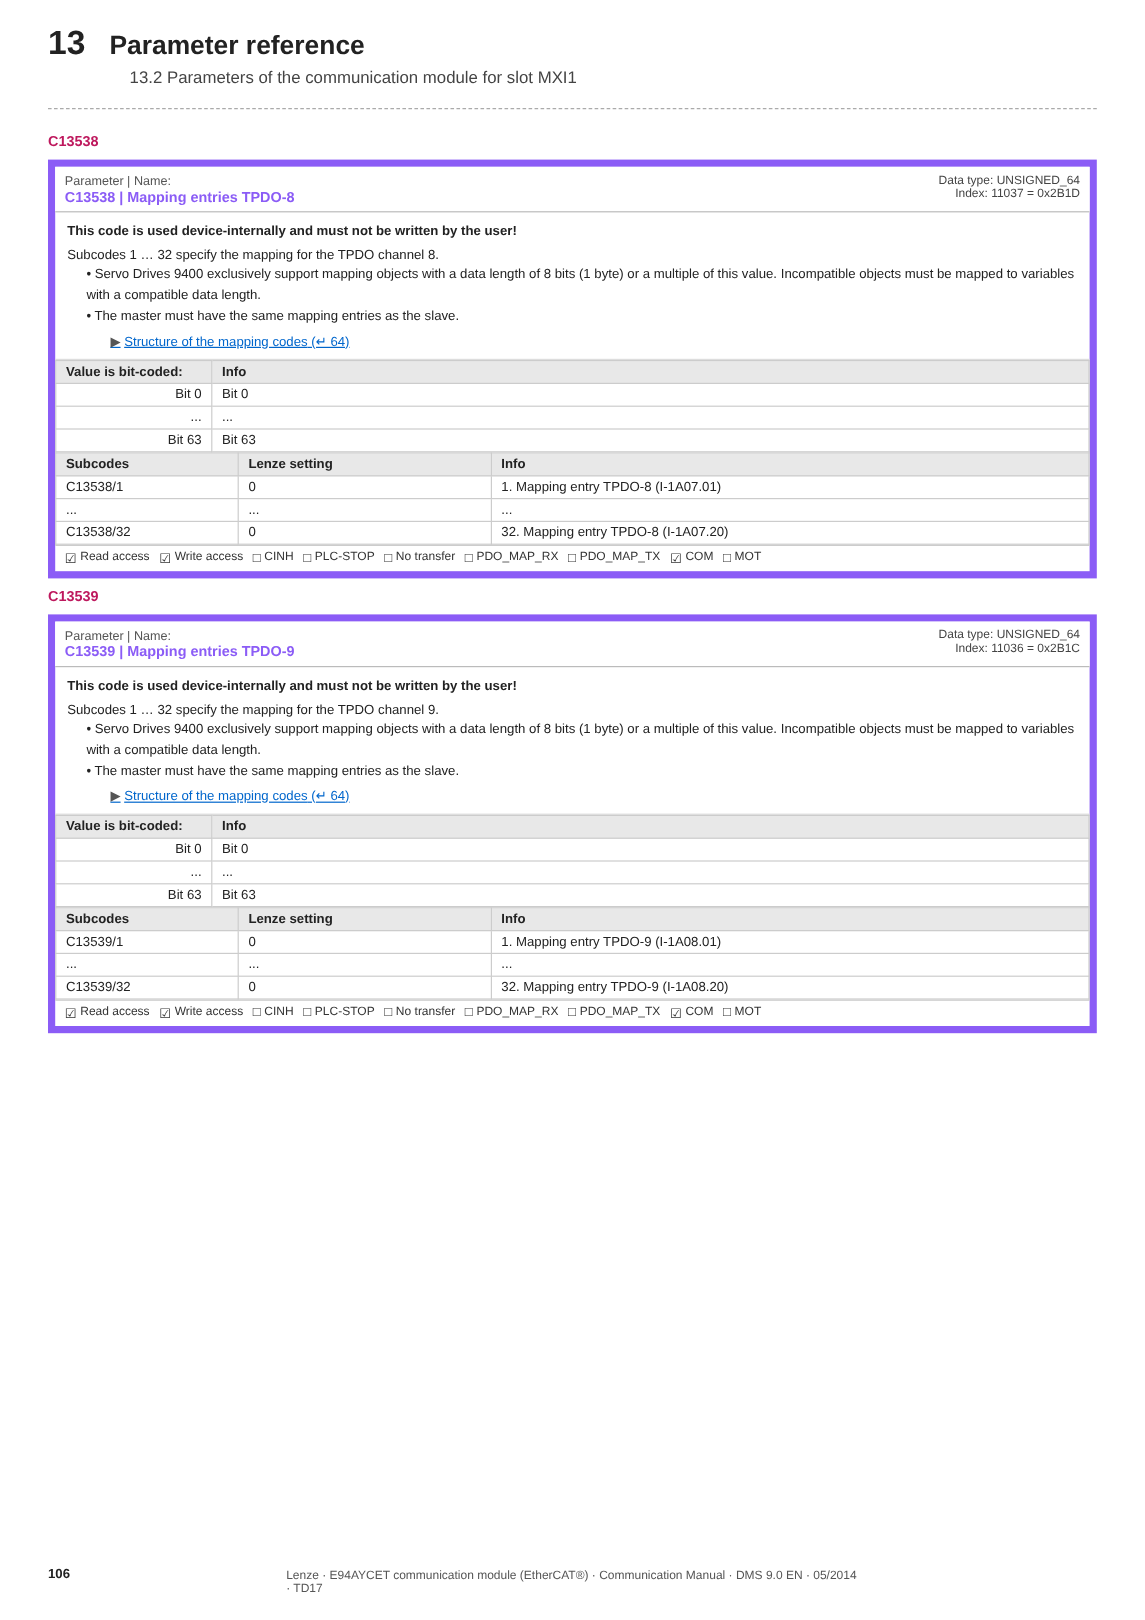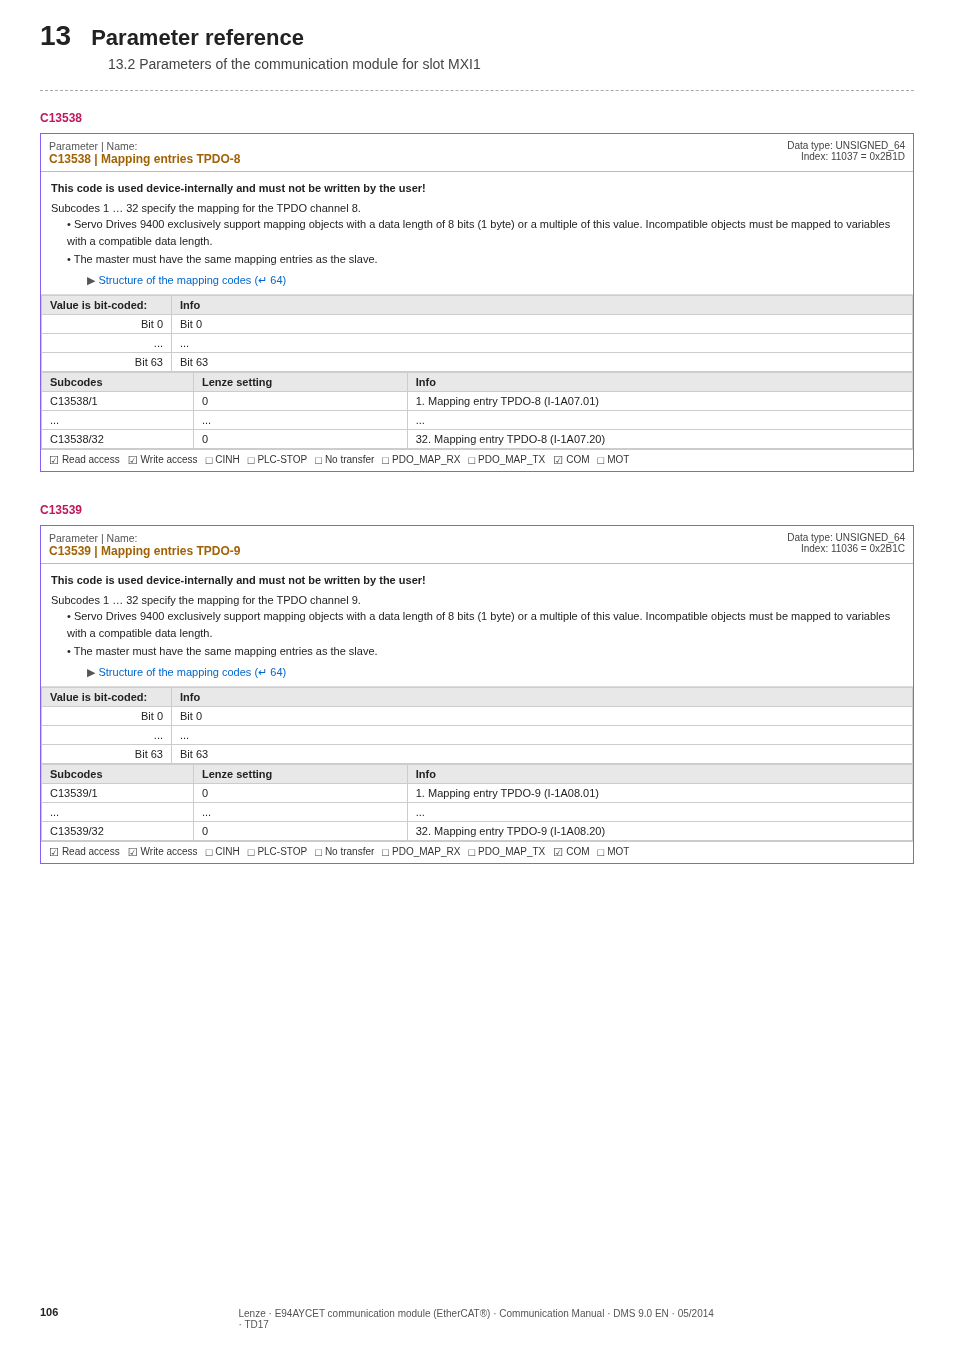--- a/index.html
+++ b/index.html
@@ -39,40 +39,40 @@
       border-top: 1px dashed #aaa;
       margin: 16px 0 20px 0;
     }
     .section-id {
       font-size: 12px;
       font-weight: bold;
       margin-bottom: 8px;
       color: #be185d;
     }
     .param-box {
-      border: 1px solid #8b5cf6;
-      margin-bottom: 31px;
+      border: 6px solid #8b5cf6;
+      margin-bottom: 8px;
       font-size: 11px;
     }
     .param-header {
       display: flex;
       justify-content: space-between;
       align-items: flex-start;
       padding: 6px 8px 5px 8px;
       border-bottom: 1px solid #bbb;
       background: #fff;
     }
     .param-header-left {
       font-size: 10.5px;
       color: #555;
     }
     .param-header-left .param-name-bold {
       font-size: 12px;
       font-weight: bold;
-      color: #a16207;
+      color: #8b5cf6;
       display: block;
     }
     .param-header-right {
       font-size: 10px;
       color: #444;
       text-align: right;
     }
     .param-description {
       padding: 8px 10px 6px 10px;
       border-bottom: 1px solid #ddd;
@@ -83,20 +83,21 @@
       margin-bottom: 3px;
     }
     .param-description .bullet {
       padding-left: 16px;
       margin-bottom: 2px;
     }
     .param-description .link-line {
       margin-top: 4px;
       color: #0066cc;
       cursor: pointer;
+      text-decoration: underline;
       padding-left: 36px;
     }
     .link-arrow {
       color: #555;
       margin-right: 3px;
       text-decoration: none;
     }
     .subcodes-table {
       width: 100%;
       border-collapse: collapse;

